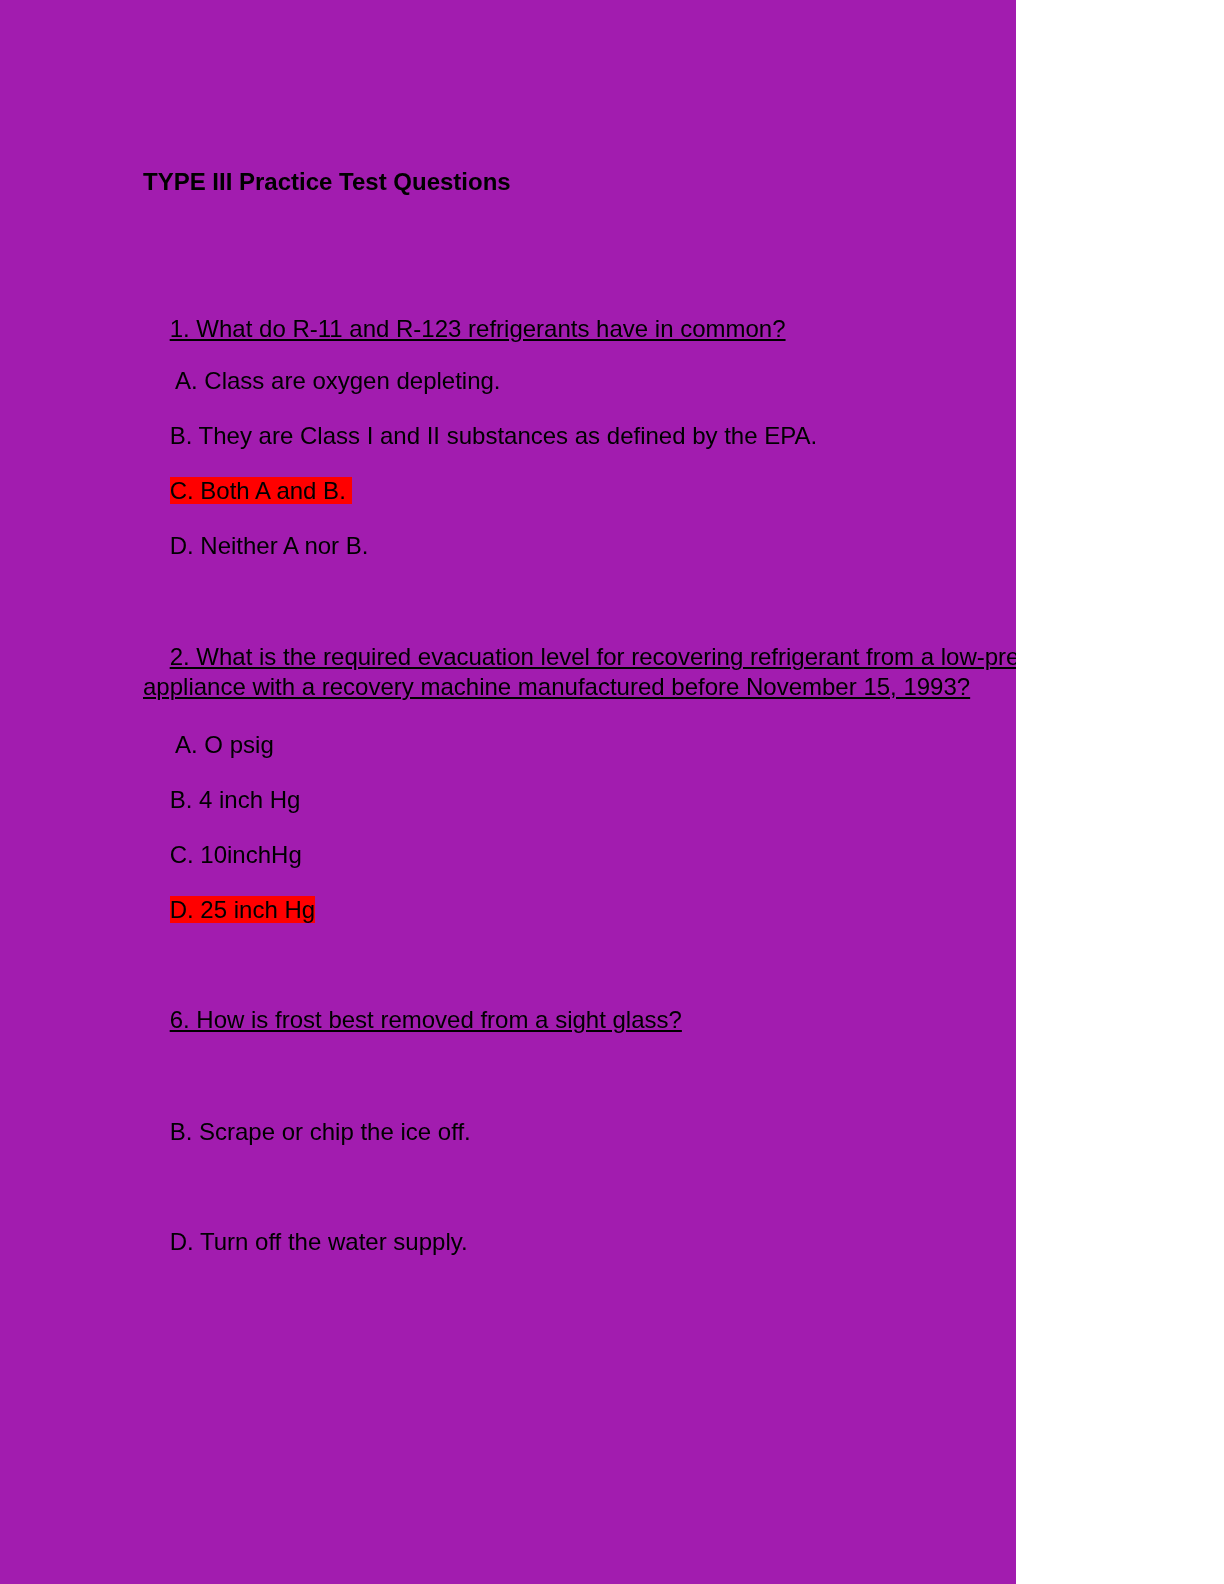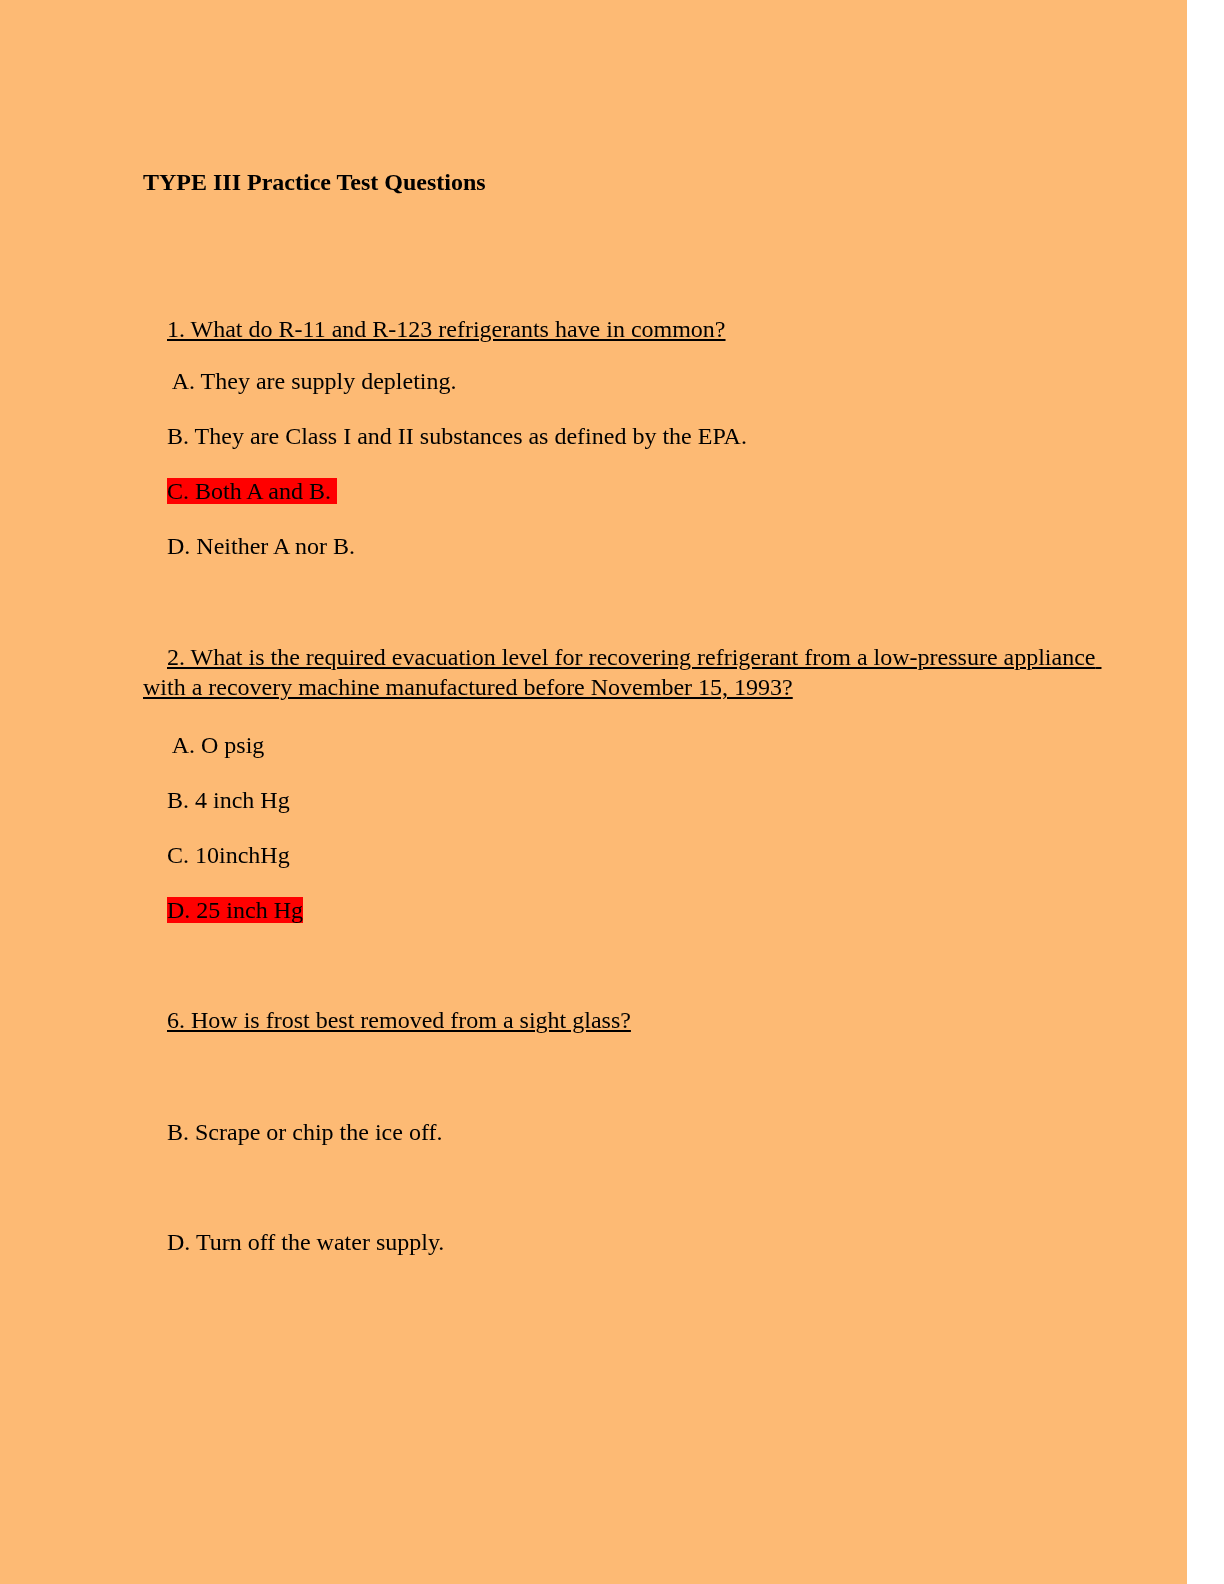--- a/index.html
+++ b/index.html
@@ -2,24 +2,24 @@
 <html><head>
 <meta charset="utf-8">
 <style>
   html, body {
     margin: 0;
     padding: 0;
     background: #ffffff;
   }
   .page {
     position: relative;
-    width: 1187px;
+    width: 1016px;
     height: 1584px;
-    background: #fdba74;
-    font-family: Liberation Serif, serif;
+    background: #a21caf;
+    font-family: Liberation Sans, sans-serif;
     color: #000000;
     overflow: hidden;
   }
   .line {
     position: absolute;
     left: 143px;
     width: 980px;
     margin: 0;
     font-size: 24px;
     line-height: 30px;
@@ -44,21 +44,21 @@
 <body>
 
 <div class="page">
 
   <p class="line doc-title" style="top:167px">TYPE III Practice Test Questions</p>
 
   <p class="line qtext" style="top:284px">
     <span>1. What do R-11 and R-123 refrigerants have in common?</span>
   </p>
   <p class="line opt" style="top:336px">
-    <span> A. They are supply depleting.</span>
+    <span> A. Class are oxygen depleting.</span>
   </p>
   <p class="line opt" style="top:391px">
     <span>B. They are Class I and II substances as defined by the EPA.</span>
   </p>
   <p class="line opt" style="top:446px">
     <span class="hl" style="background-color: rgb(255, 0, 0);">C. Both A and B. </span>
   </p>
   <p class="line opt" style="top:501px">
     <span>D. Neither A nor B.</span>
   </p>

